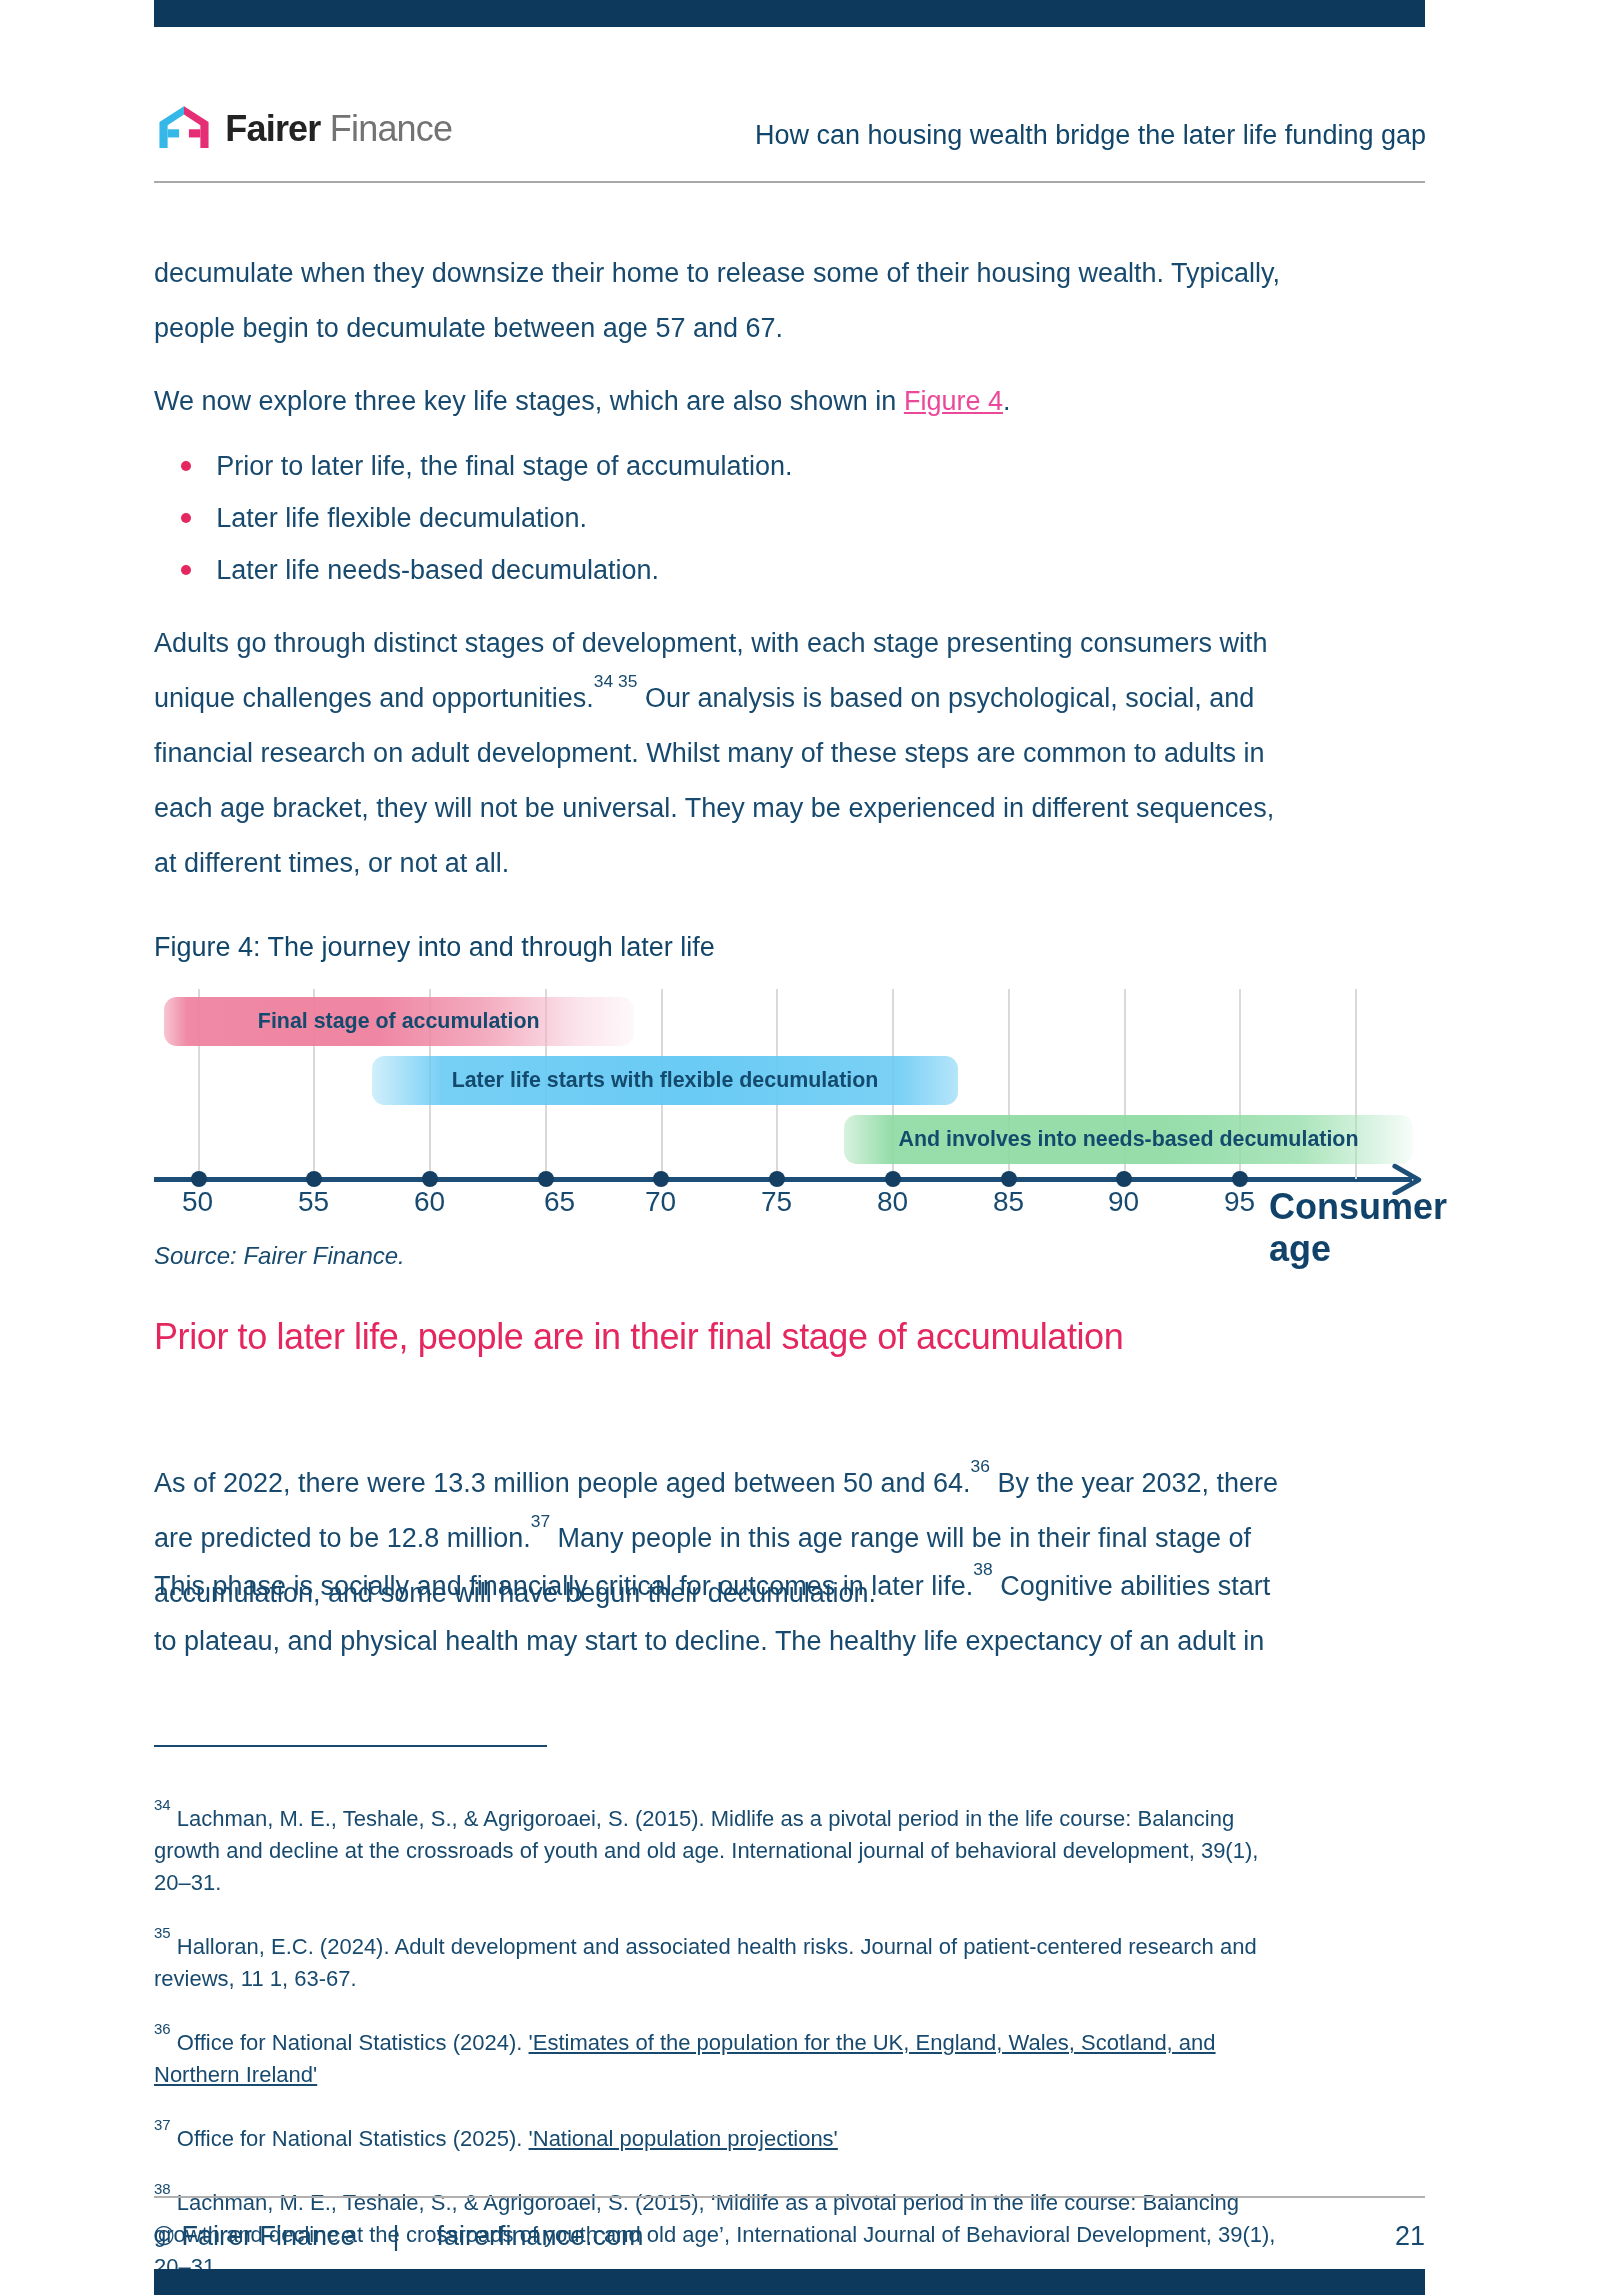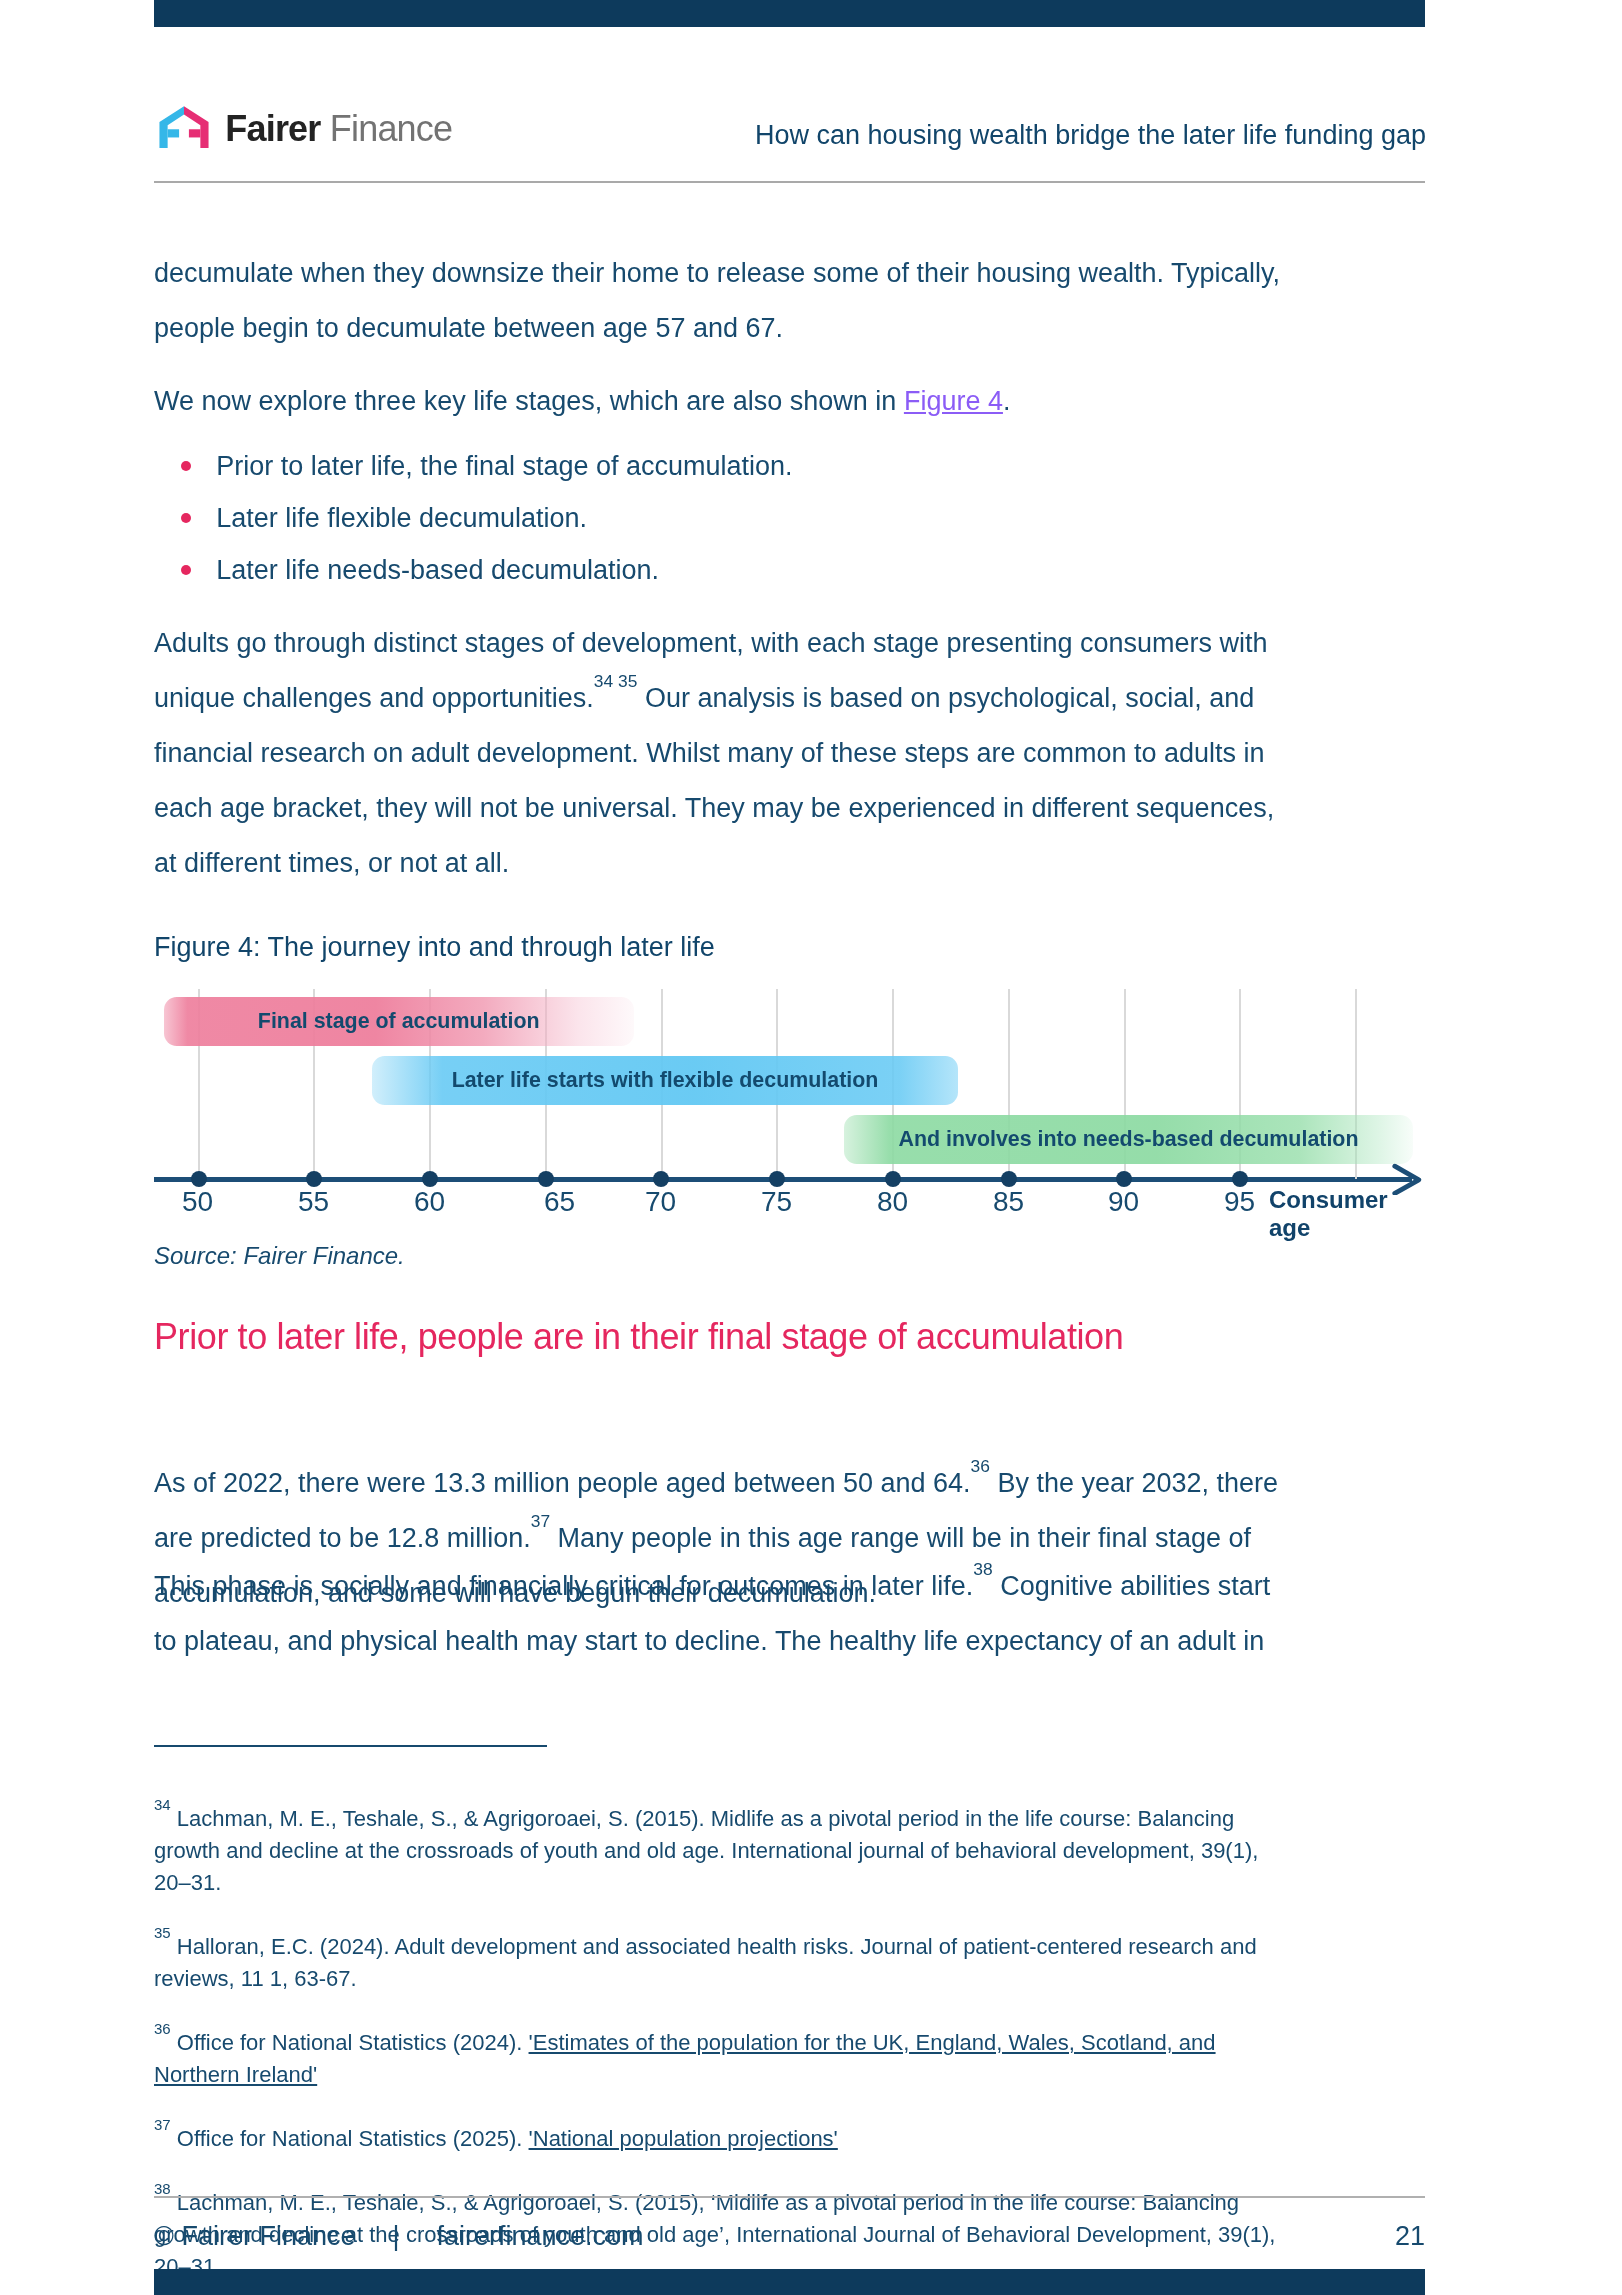--- a/index.html
+++ b/index.html
@@ -16,21 +16,21 @@
   .header-rule{position:absolute;left:154px;top:181px;width:1271px;height:1.6px;background:#a9a9a9;}
   
   .body{position:absolute;left:154px;width:1271px;margin:0;font-size:27px;line-height:55px;
         color:#174a6e;white-space:pre-line;}
   .p1{top:246px;}
   .p2{top:374px;}
   .p3{top:616px;}
   .p4{top:1456px;}
   .p5{top:1559px;}
   sup.ref{font-size:17.4px;line-height:0;position:relative;top:-0.55em;}
-  a.inline-link{color:#8b5cf6;text-decoration:underline;cursor:pointer;}
+  a.inline-link{color:#ec4899;text-decoration:underline;cursor:pointer;}
   
   .bullets{position:absolute;left:181px;top:450px;margin:0;padding:0;list-style:none;}
   .bullets li{display:flex;align-items:center;font-size:27px;line-height:32px;margin-bottom:20px;}
   .dot{flex:0 0 auto;width:10.3px;height:10.3px;border-radius:50%;background:#e5275f;margin-right:25px;}
   
   .fig-caption{position:absolute;left:154px;top:932px;font-size:27px;color:#11456a;}
   .chart{position:absolute;left:154px;top:982px;width:1271px;height:246px;}
   .grid-line{position:absolute;top:7.1px;width:1.6px;height:190px;background:#d9d9d9;}
   .band{position:absolute;height:49px;border-radius:12.7px;display:flex;align-items:center;
         justify-content:center;}
@@ -39,21 +39,21 @@
   .band-1{top:74px;background:linear-gradient(90deg,rgba(104,202,244,.3) 0%,rgba(104,202,244,.9) 12%,
         rgba(98,200,243,.95) 55%,rgba(104,202,244,.88) 90%,rgba(120,208,246,.55) 100%);}
   .band-2{top:133px;background:linear-gradient(90deg,rgba(140,218,162,.35) 0%,rgba(140,218,162,.9) 8%,
         rgba(140,218,162,.92) 55%,rgba(150,222,170,.8) 80%,rgba(172,230,191,.4) 94%,rgba(195,238,209,.12) 100%);}
   .band-label{font-size:21.4px;font-weight:600;color:#134a6e;white-space:nowrap;}
   .axis-line{position:absolute;left:0;top:195px;width:1258px;height:4.8px;background:#1c4e77;}
   .axis-arrow{position:absolute;left:1236px;top:181px;}
   .axis-dot{position:absolute;top:189px;width:16px;height:16px;border-radius:50%;background:#143f63;}
   .tick-label{position:absolute;top:204px;width:71px;margin-left:-36px;text-align:center;
         font-size:28px;font-weight:500;color:#174a6e;}
-  .axis-title{position:absolute;left:1115px;top:204px;font-size:24px;font-weight:700;color:#11436a;}
+  .axis-title{position:absolute;left:1115px;top:204px;font-size:36px;font-weight:700;color:#11436a;}
   .source{position:absolute;left:154px;top:1242px;font-size:24px;font-style:italic;color:#174a6e;}
   
   .pink-heading{position:absolute;left:154px;top:1316px;margin:0;font-size:36px;font-weight:500;
         color:#e5275f;letter-spacing:-0.4px;}
   
   .fn-divider{position:absolute;left:154px;top:1745px;width:393px;height:2.4px;background:#174a6e;}
   .footnotes{position:absolute;left:154px;top:1771px;width:1271px;font-size:22px;line-height:32px;
         color:#174a6e;white-space:pre-line;}
   .footnotes sup{font-size:15px;line-height:0;position:relative;top:-0.5em;}
   a.fn-link{color:#174a6e;text-decoration:underline;cursor:pointer;}

